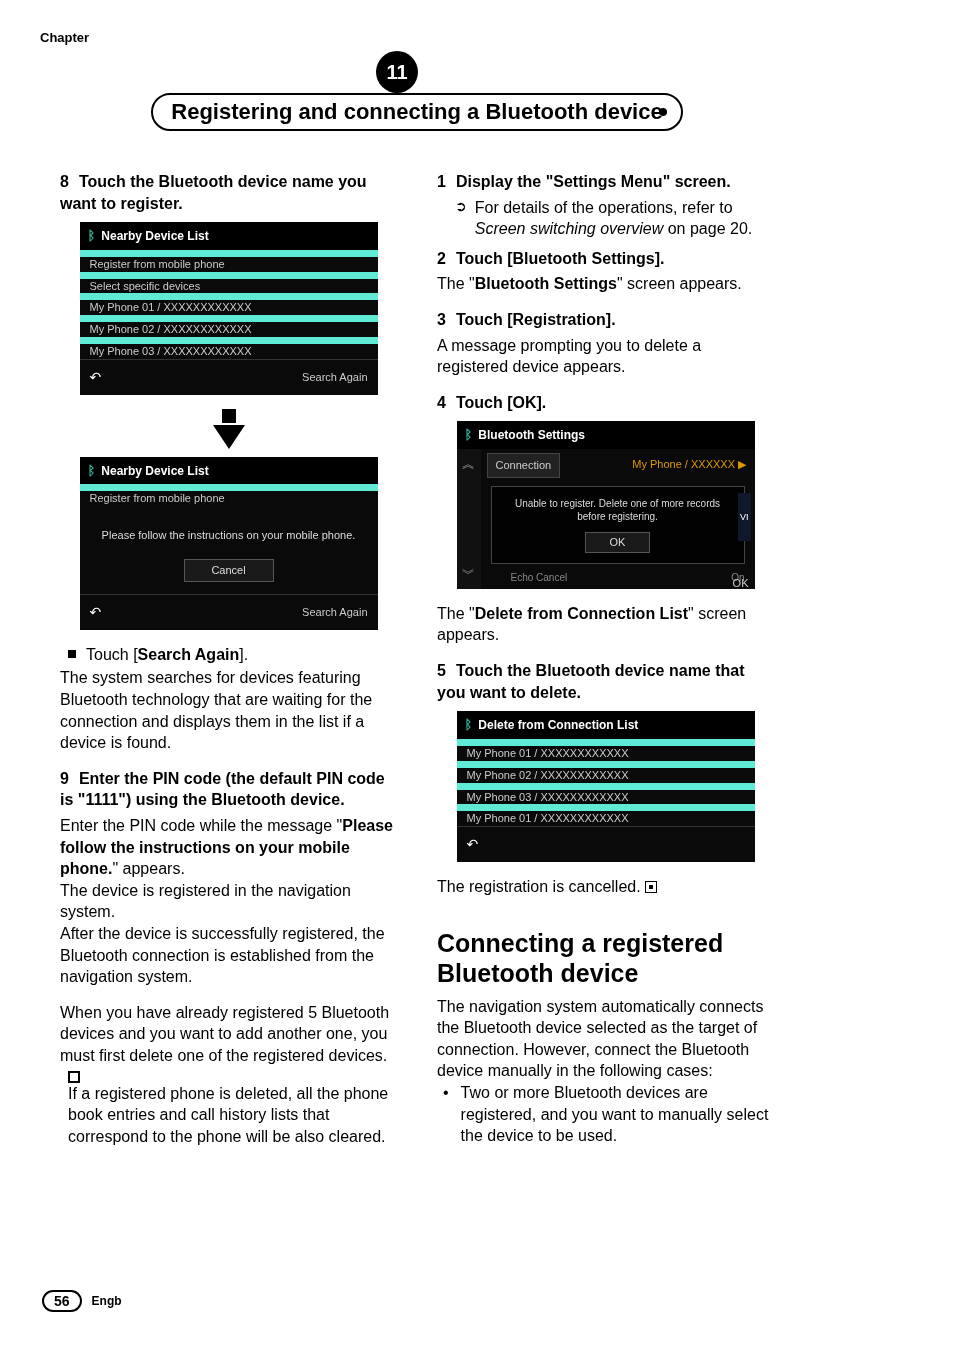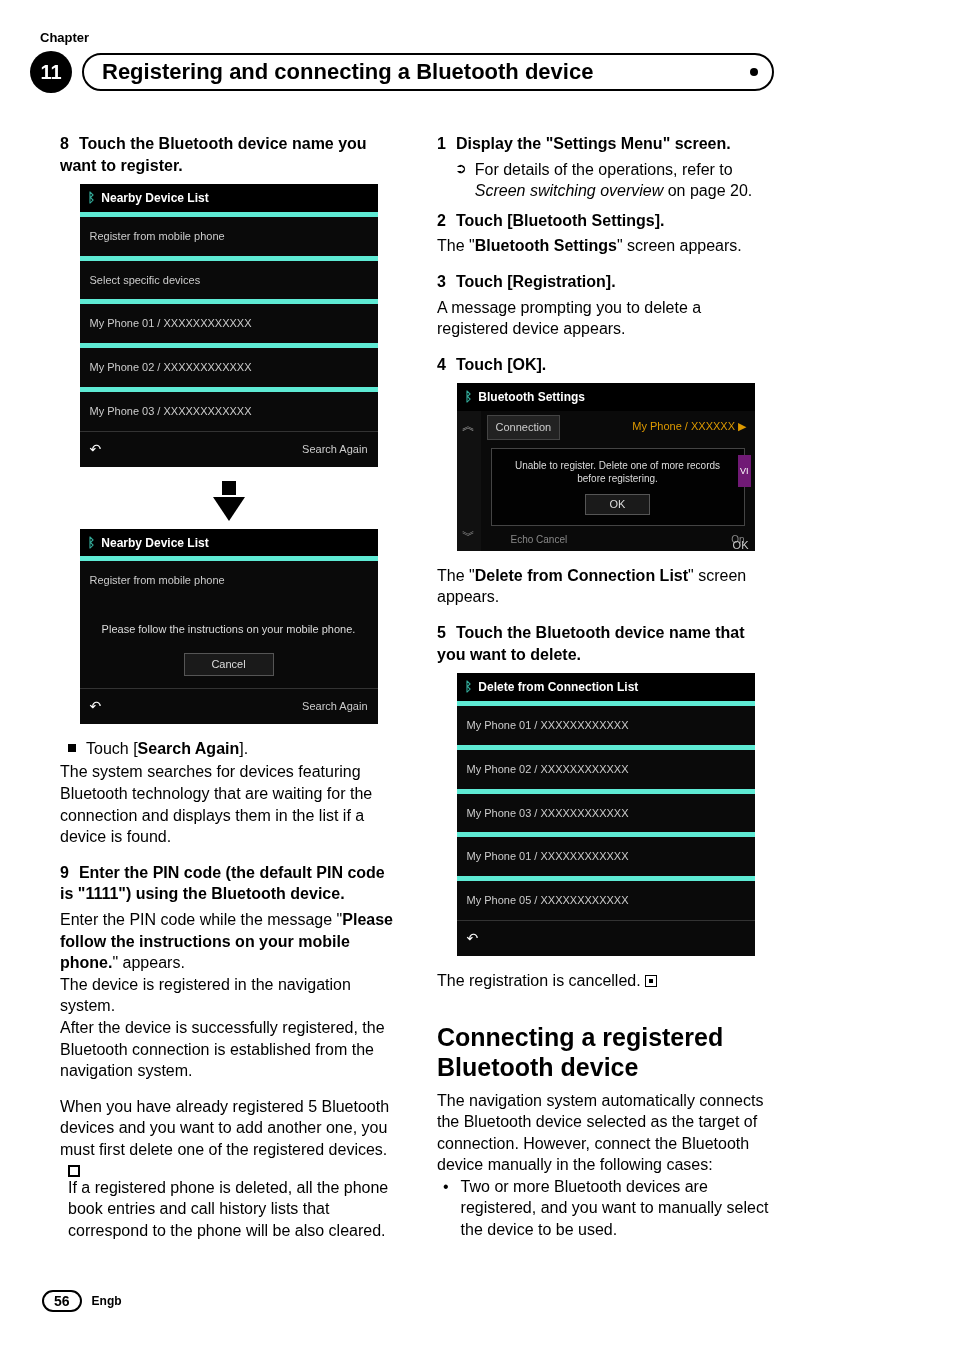--- a/index.html
+++ b/index.html
@@ -1,19 +1,19 @@
 <!DOCTYPE html>
 <html><head>
 <meta charset="utf-8">
 <style>
   * { box-sizing: border-box; margin: 0; padding: 0; }
   html, body { width: 954px; height: 1352px; background: #fff; font-family: Arial, Helvetica, sans-serif; color: #000; }
   .page { width: 834px; height: 1352px; position: relative; padding: 30px 60px 40px 60px; border-radius: 25px; }
   .chapter-label { font-size: 13px; font-weight: bold; margin-left: -20px; }
-  .header-row { display: flex; align-items: center; margin-top: 6px; margin-bottom: 40px; }
+  .header-row { display: flex; align-items: center; margin-top: 6px; margin-bottom: 40px; flex-direction: column; }
   .chapter-badge { background: #000; color: #fff; border-radius: 50%; width: 42px; height: 42px; display: flex; align-items: center; justify-content: center; font-size: 20px; font-weight: bold; margin-right: 10px; flex-shrink: 0; margin-left: -30px; }
   .title-pill { border: 2px solid #000; border-radius: 24px; padding: 4px 18px; font-size: 22px; font-weight: bold; flex: 1; position: relative; }
   .title-pill::after { content: ""; position: absolute; right: 14px; top: 50%; width: 8px; height: 8px; background: #000; border-radius: 50%; transform: translateY(-50%); }
   .cols { display: flex; gap: 40px; }
   .col { flex: 1; font-size: 16px; line-height: 1.35; }
   .step { margin-bottom: 4px; }
   .step .num { font-weight: bold; margin-right: 10px; }
   .step .txt { font-weight: bold; }
   .body { margin-bottom: 14px; }
   .note-row { display: flex; align-items: flex-start; margin-bottom: 8px; margin-left: 18px; }
@@ -24,41 +24,41 @@
   .dot-row { display: flex; align-items: flex-start; margin-left: 6px; }
   .dot-ico { margin-right: 12px; flex-shrink: 0; }
   .box-row { display: flex; align-items: flex-start; margin-left: 8px; flex-direction: column; }
   .box-ico { width: 12px; height: 12px; border: 2px solid #000; margin-right: 10px; margin-top: 4px; flex-shrink: 0; }
   .h2 { font-size: 21px; font-weight: bold; margin-top: 22px; margin-bottom: 6px; }
   .h1 { font-size: 25px; font-weight: bold; margin-top: 30px; margin-bottom: 8px; line-height: 1.2; }
   .screenshot { background: #0a0a0a; color: #eee; font-size: 11px; margin: 8px auto 14px auto; position: relative; }
   .ss-a, .ss-b { width: 298px; }
   .ss-hdr { background: #000; padding: 5px 8px; font-weight: bold; color: #fff; font-size: 12px; display: flex; align-items: center; }
   .ss-hdr .bt-ico { color: #3a9; margin-right: 6px; font-size: 13px; }
-  .ss-row { border-top: 5px solid #5eead4; padding: 12px 10px; color: #ccc; }
+  .ss-row { border-top: 7px solid #5eead4; padding: 0 10px; color: #ccc; }
   .ss-ftr { display: flex; justify-content: space-between; align-items: center; padding: 8px 10px; border-top: 1px solid #333; }
   .ss-ftr .back { color: #fff; font-size: 14px; }
   .ss-ftr .again { color: #ccc; font-size: 11px; }
   .ss-msg { padding: 22px 20px 10px 20px; text-align: center; color: #ddd; font-size: 11px; }
   .ss-cancel { display: block; margin: 6px auto 12px auto; border: 1px solid #555; background: #1a1a1a; color: #ddd; padding: 3px 20px; font-size: 11px; width: 90px; text-align: center; }
   .arrow-down { width: 0; height: 0; border-left: 16px solid transparent; border-right: 16px solid transparent; border-top: 24px solid #000; margin: 6px auto; position: relative; }
   .arrow-stem { width: 14px; height: 14px; background: #000; margin: 0 auto -4px auto; }
   .ss-c { width: 298px; }
   .ss-c-body { position: relative; height: 140px; }
   .ss-c-side { position: absolute; left: 0; top: 0; bottom: 0; width: 24px; background: #111; display: flex; flex-direction: column; justify-content: space-between; align-items: center; padding: 6px 0; }
   .ss-c-side span { color: #888; font-size: 13px; }
   .ss-c-main { margin-left: 24px; padding: 4px 6px; position: relative; height: 100%; }
   .ss-c-conn { background: #222; padding: 4px 8px; color: #ccc; font-size: 11px; text-align: center; display: inline-block; border: 1px solid #444; }
   .ss-c-phone { color: #d90; font-size: 11px; float: right; padding: 4px 2px; }
   .ss-c-dialog { background: rgba(0,0,0,0.8); border: 1px solid #444; margin: 8px 4px 0 4px; padding: 10px; text-align: center; font-size: 10px; color: #ddd; position: relative; }
   .ss-c-ok { border: 1px solid #555; background: #1a1a1a; padding: 2px 24px; margin-top: 8px; display: inline-block; font-size: 11px; }
   .ss-c-echo { position: absolute; bottom: 4px; left: 30px; color: #888; font-size: 10px; }
   .ss-c-on { position: absolute; bottom: 4px; right: 10px; color: #888; font-size: 10px; }
   .ss-c-okbtn { position: absolute; bottom: -2px; right: 6px; color: #ccc; font-size: 11px; }
-  .ss-c-badge { position: absolute; right: 4px; top: 44px; background: #701a75; color: #fff; font-size: 9px; padding: 10px 2px; }
+  .ss-c-badge { position: absolute; right: 4px; top: 44px; background: #0f172a; color: #fff; font-size: 9px; padding: 18px 2px; }
   .ss-d { width: 298px; }
   .endmark { display: inline-block; width: 12px; height: 12px; border: 1px solid #000; position: relative; vertical-align: -1px; margin-left: 4px; }
   .endmark::after { content: ""; position: absolute; left: 3px; top: 3px; width: 4px; height: 4px; background: #000; }
   .page-num { position: absolute; bottom: 40px; left: 42px; display: flex; align-items: center; gap: 10px; }
   .page-num .oval { border: 2px solid #000; border-radius: 12px; padding: 1px 10px; font-weight: bold; font-size: 14px; }
   .page-num .lang { font-size: 12px; font-weight: bold; }
   .ital { font-style: italic; }
 </style>
 </head>
 <body>
@@ -188,21 +188,20 @@
 
       <div class="screenshot ss-d">
         <div class="ss-hdr">
             <span class="bt-ico">ᛒ</span>
             <span>Delete from Connection List</span>
           </div>
         <div class="ss-row">My Phone 01 / XXXXXXXXXXXX</div>
         <div class="ss-row">My Phone 02 / XXXXXXXXXXXX</div>
         <div class="ss-row">My Phone 03 / XXXXXXXXXXXX</div>
         <div class="ss-row">My Phone 01 / XXXXXXXXXXXX</div>
-        <div class="ss-row">My Phone 05 / XXXXXXXXXXXX</div>
         <div class="ss-ftr">
           <span class="back">↶</span>
           <span></span>
         </div>
       </div>
 
       <div class="body"><span>The registration is cancelled.</span><span class="endmark"></span></div>
 
       <div class="h1">Connecting a registered Bluetooth device</div>
       <div>The navigation system automatically connects the Bluetooth device selected as the target of connection. However, connect the Bluetooth device manually in the following cases:</div>

